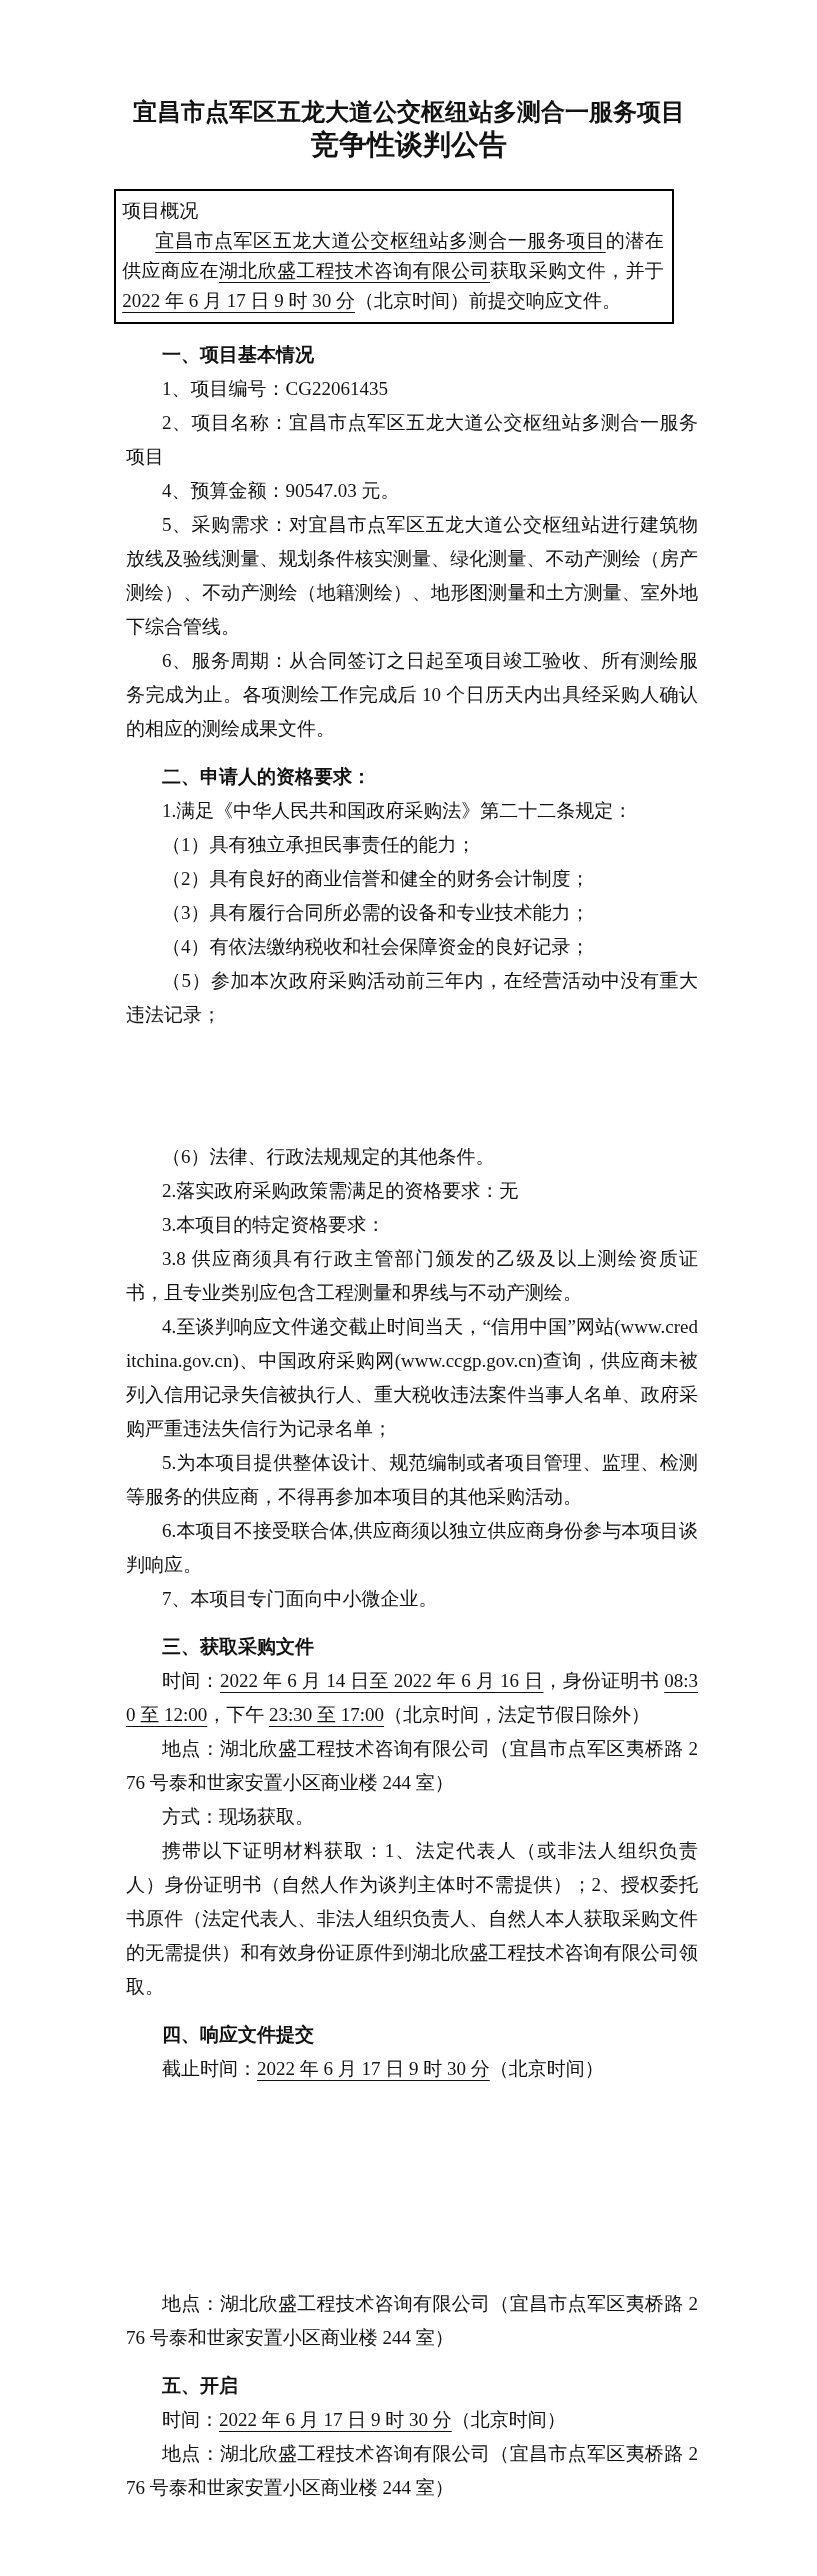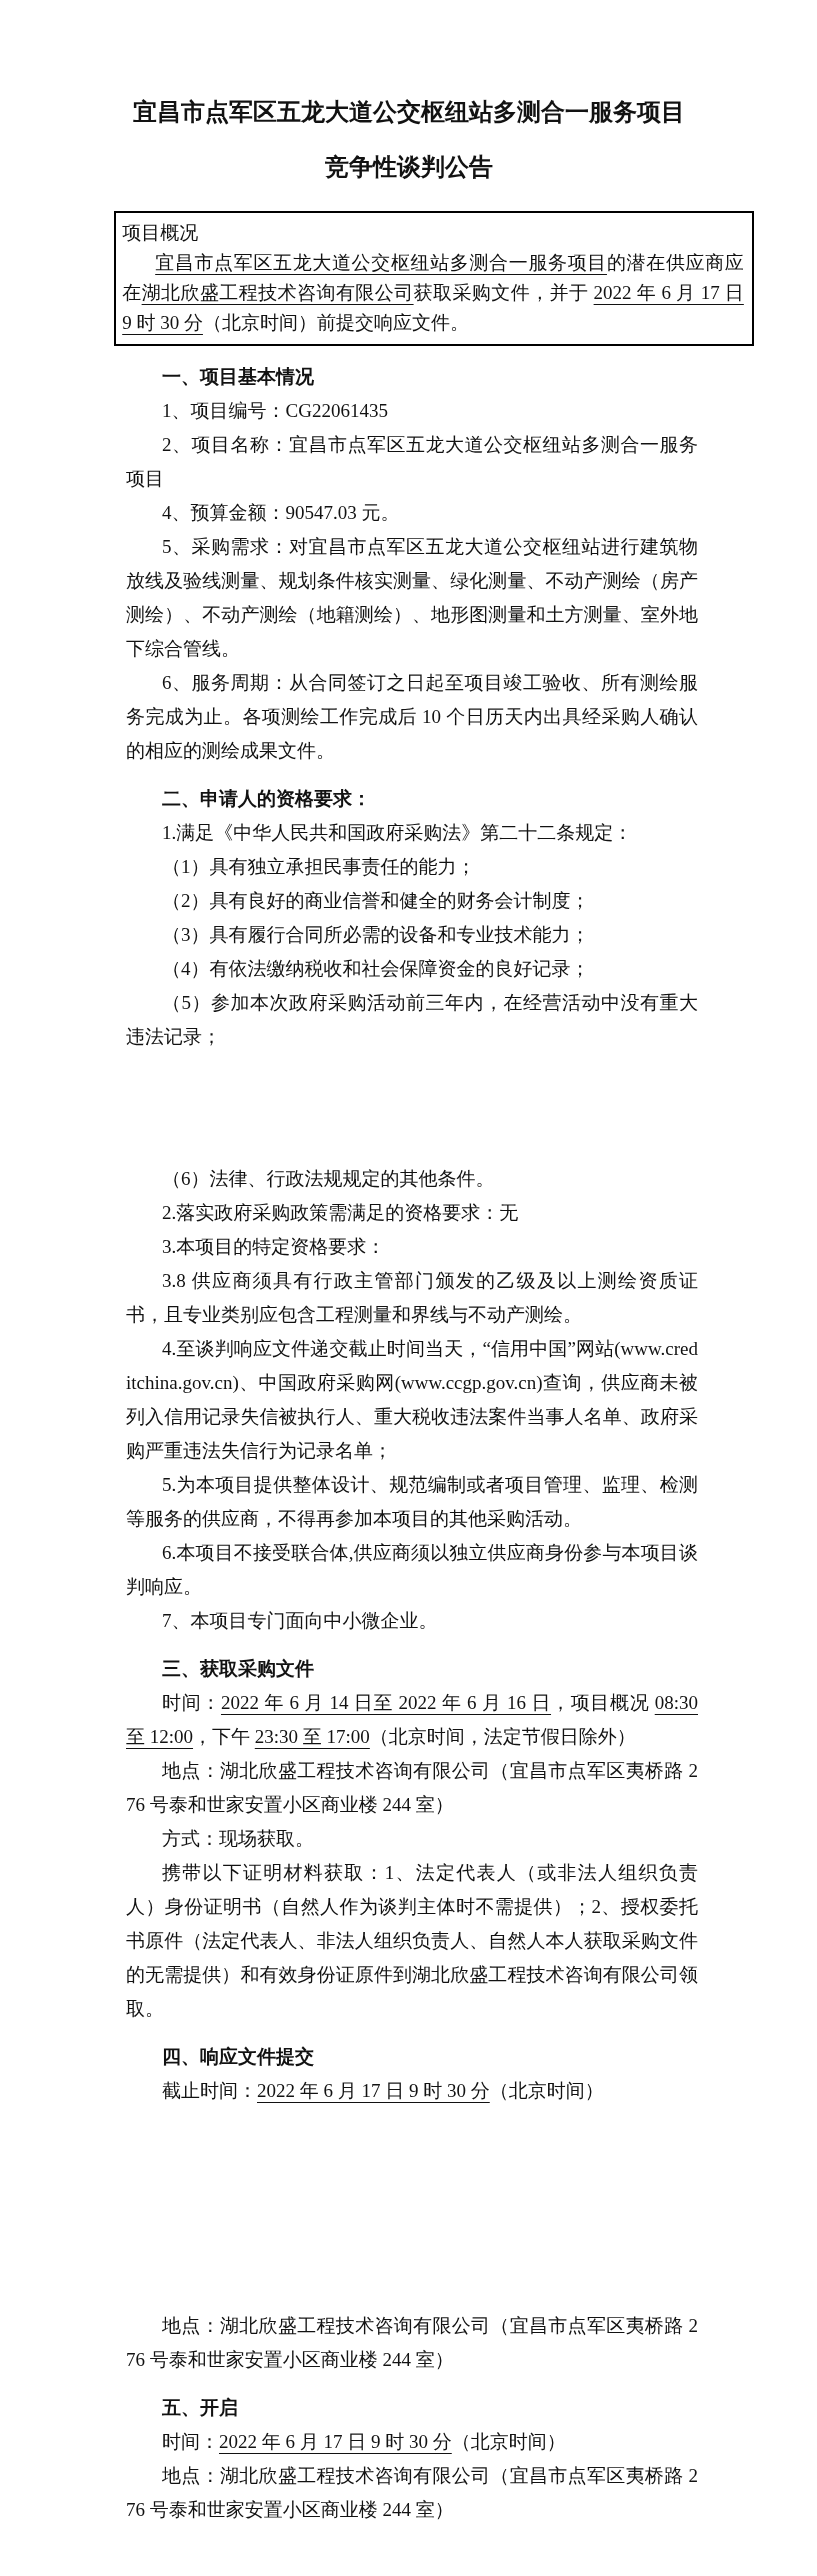--- a/index.html
+++ b/index.html
@@ -9,24 +9,24 @@
     height:3470px;
     background:#ffffff;
     color:#121212;
     overflow:hidden;
     font-family:"Liberation Serif","DejaVu Serif",serif;
     font-size:19px;
   }
   .title-block{margin-top:96px;text-align:center;
     font-family:"Liberation Sans","DejaVu Sans",sans-serif;font-weight:bold;}
   .title-line1{font-size:24px;line-height:32px;}
-  .title-line2{font-size:24px;line-height:32px;margin-top:23px;}
+  .title-line2{font-size:28px;line-height:32px;margin-top:1px;}
   .overview-box{
     margin:28px 0 0 114px;
-    width:640px;
+    width:560px;
     box-sizing:border-box;
     border:2.1px solid #000;
     padding:4.1px 8.2px 6.2px 6.2px;
     line-height:30px;
   }
   .overview-label{line-height:31px;}
   .content{padding-left:126px;padding-right:120px;}
   p{margin:0;}
   .para{
     text-align:justify;
@@ -83,21 +83,21 @@
           <p class="para"><span>2.落实政府采购政策需满足的资格要求：无</span></p>
           <p class="para"><span>3.本项目的特定资格要求：</span></p>
           <p class="para"><span>3.8 供应商须具有行政主管部门颁发的乙级及以上测绘资质证书，且专业类别应包含工程测量和界线与不动产测绘。</span></p>
           <p class="para"><span>4.至谈判响应文件递交截止时间当天，“信用中国”网站(www.creditchina.gov.cn)、中国政府采购网(www.ccgp.gov.cn)查询，供应商未被列入信用记录失信被执行人、重大税收违法案件当事人名单、政府采购严重违法失信行为记录名单；</span></p>
           <p class="para"><span>5.为本项目提供整体设计、规范编制或者项目管理、监理、检测等服务的供应商，不得再参加本项目的其他采购活动。</span></p>
           <p class="para"><span>6.本项目不接受联合体,供应商须以独立供应商身份参与本项目谈判响应。</span></p>
           <p class="para"><span>7、本项目专门面向中小微企业。</span></p>
         </section>
         <section class="section">
           <p class="heading">三、获取采购文件</p>
-          <p class="para"><span>时间：</span><span class="u">2022 年 6 月 14 日至 2022 年 6 月 16 日</span><span>，项目概况 </span><span class="u">08:30 至 12:00</span><span>，下午 </span><span class="u">23:30 至 17:00</span><span>（北京时间，法定节假日除外）</span></p>
+          <p class="para"><span>时间：</span><span class="u">2022 年 6 月 14 日至 2022 年 6 月 16 日</span><span>，身份证明书 </span><span class="u">08:30 至 12:00</span><span>，下午 </span><span class="u">23:30 至 17:00</span><span>（北京时间，法定节假日除外）</span></p>
           <p class="para"><span>地点：湖北欣盛工程技术咨询有限公司（宜昌市点军区夷桥路 276 号泰和世家安置小区商业楼 244 室）</span></p>
           <p class="para"><span>方式：现场获取。</span></p>
           <p class="para"><span>携带以下证明材料获取：1、法定代表人（或非法人组织负责人）身份证明书（自然人作为谈判主体时不需提供）；2、授权委托书原件（法定代表人、非法人组织负责人、自然人本人获取采购文件的无需提供）和有效身份证原件到湖北欣盛工程技术咨询有限公司领取。</span></p>
         </section>
         <section class="section">
           <p class="heading">四、响应文件提交</p>
           <p class="para"><span>截止时间：</span><span class="u">2022 年 6 月 17 日 9 时 30 分</span><span>（北京时间）</span></p>
           <p class="para" style="margin-top: 201px;"><span>地点：湖北欣盛工程技术咨询有限公司（宜昌市点军区夷桥路 276 号泰和世家安置小区商业楼 244 室）</span></p>
         </section>
         <section class="section">

